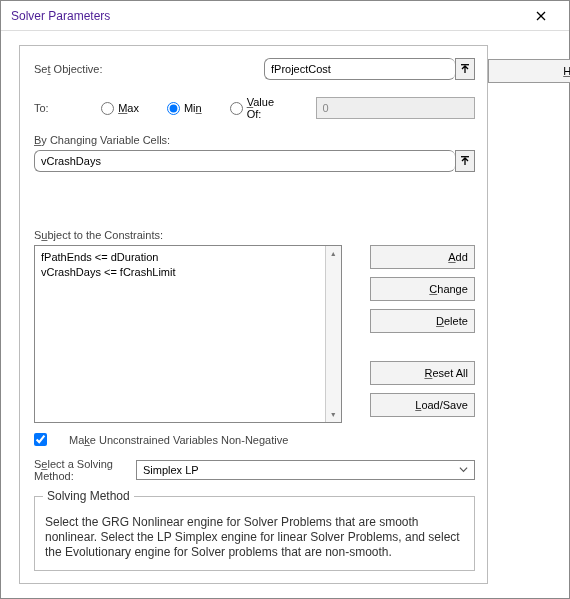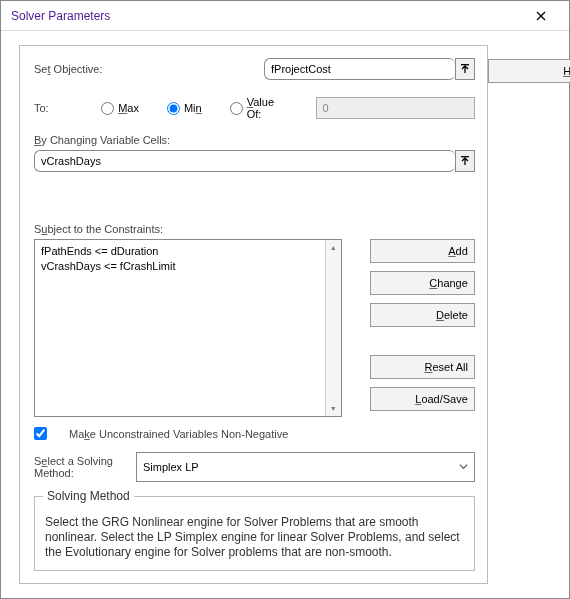--- a/index.html
+++ b/index.html
@@ -145,21 +145,21 @@
   .gap-med { height: 12px; }
   .checkbox-row { display: flex; align-items: center; gap: 22px; margin-bottom: 12px; }
   .checkbox-row input { margin:0; }
   .method-row { display: flex; align-items: center; gap: 10px; margin-bottom: 14px; }
   .select-wrap {
     flex: 1;
     display: flex;
   }
   .select-wrap .sel {
     flex: 1;
-    height: 30px;
+    height: 20px;
     border: 1px solid #888;
     padding: 0 6px;
     display: flex;
     align-items: center;
     justify-content: space-between;
     background: #fff;
     cursor: pointer;
   }
   .sel svg { width:9px; height:9px; }
   .inner-group {

